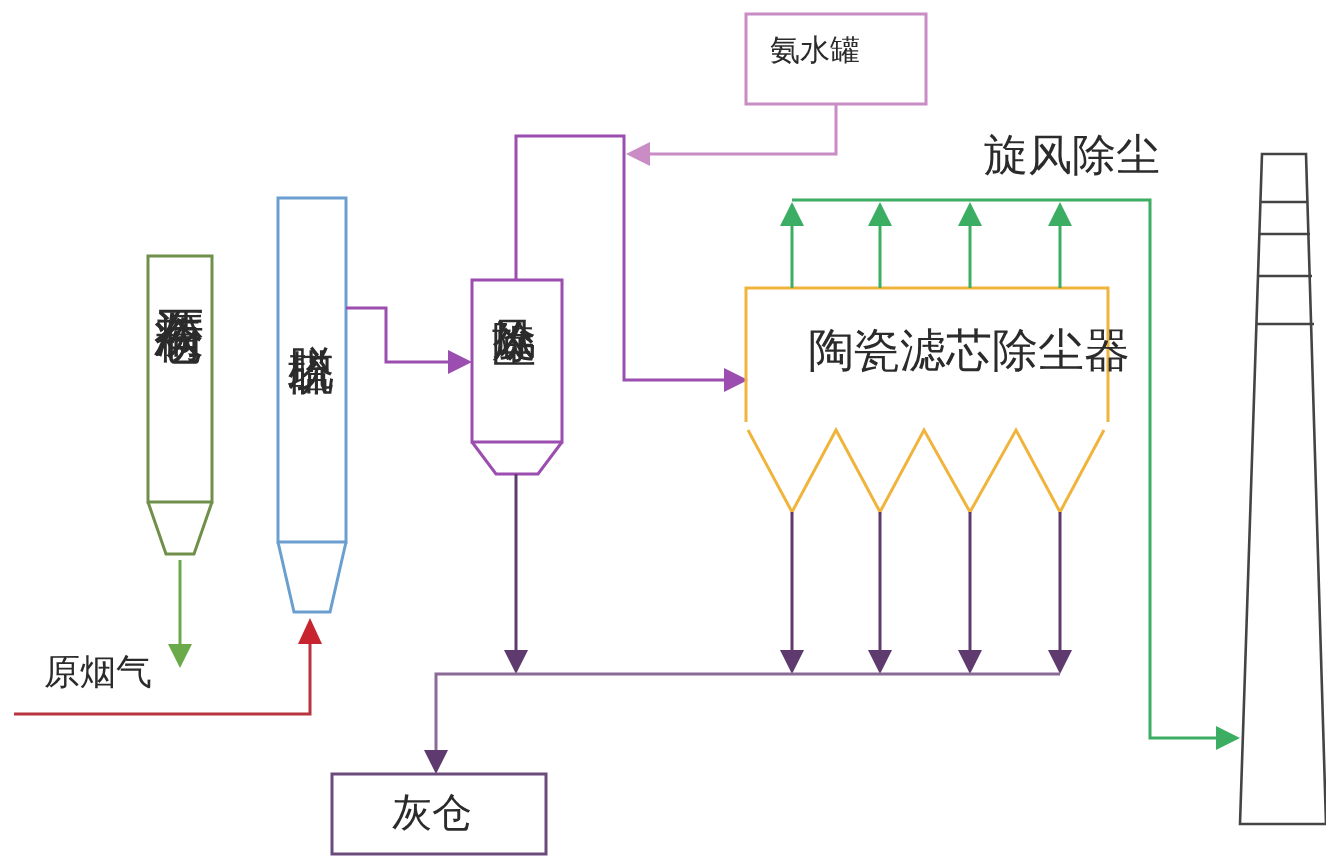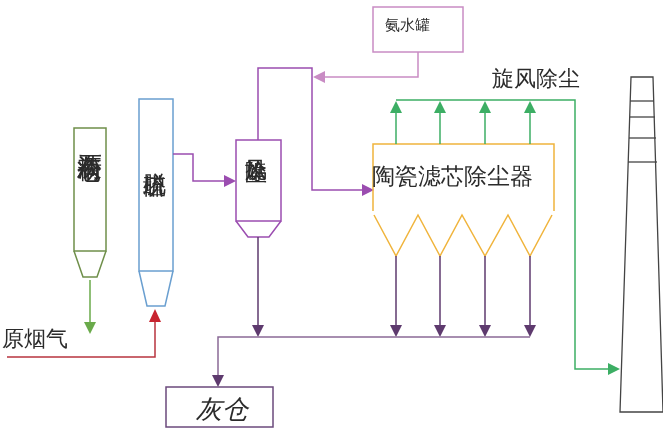--- a/index.html
+++ b/index.html
@@ -99,16 +99,16 @@
     <line x1="630" y1="117" x2="655" y2="117" stroke="#444444" stroke-width="1.3"></line>
     <line x1="629" y1="138" x2="656" y2="138" stroke="#444444" stroke-width="1.3"></line>
     <line x1="628" y1="162" x2="657" y2="162" stroke="#444444" stroke-width="1.3"></line>
   </g>
 </svg>
 
 <div class="lbl vert" style="left:77px; top:134px; font-size:25px;">清石灰粉仓</div>
 <div class="lbl vert" style="left:143px; top:154px; font-size:23px;">脱硫塔</div>
 <div class="lbl vert" style="left:245px; top:141px; font-size:22px;">旋风除尘</div>
 <div class="lbl" style="left:385px; top:18px; font-size:15px;">氨水罐</div>
-<div class="lbl" style="left:372px; top:165px; font-size:23px;">陶瓷滤芯除尘器</div>
-<div class="lbl" style="left:196px; top:396px; font-size:26px;font-style:italic;">灰仓</div>
-<div class="lbl" style="left:2px; top:328px; font-size:22px;">原烟气</div>
+<div class="lbl" style="left:404px; top:165px; font-size:23px;">陶瓷滤芯除尘器</div>
+<div class="lbl" style="left:196px; top:396px; font-size:20px;">灰仓</div>
+<div class="lbl" style="left:22px; top:328px; font-size:18px;">原烟气</div>
 <div class="lbl" style="left:492px; top:68px; font-size:22px;">旋风除尘</div>
 
 </body></html>

